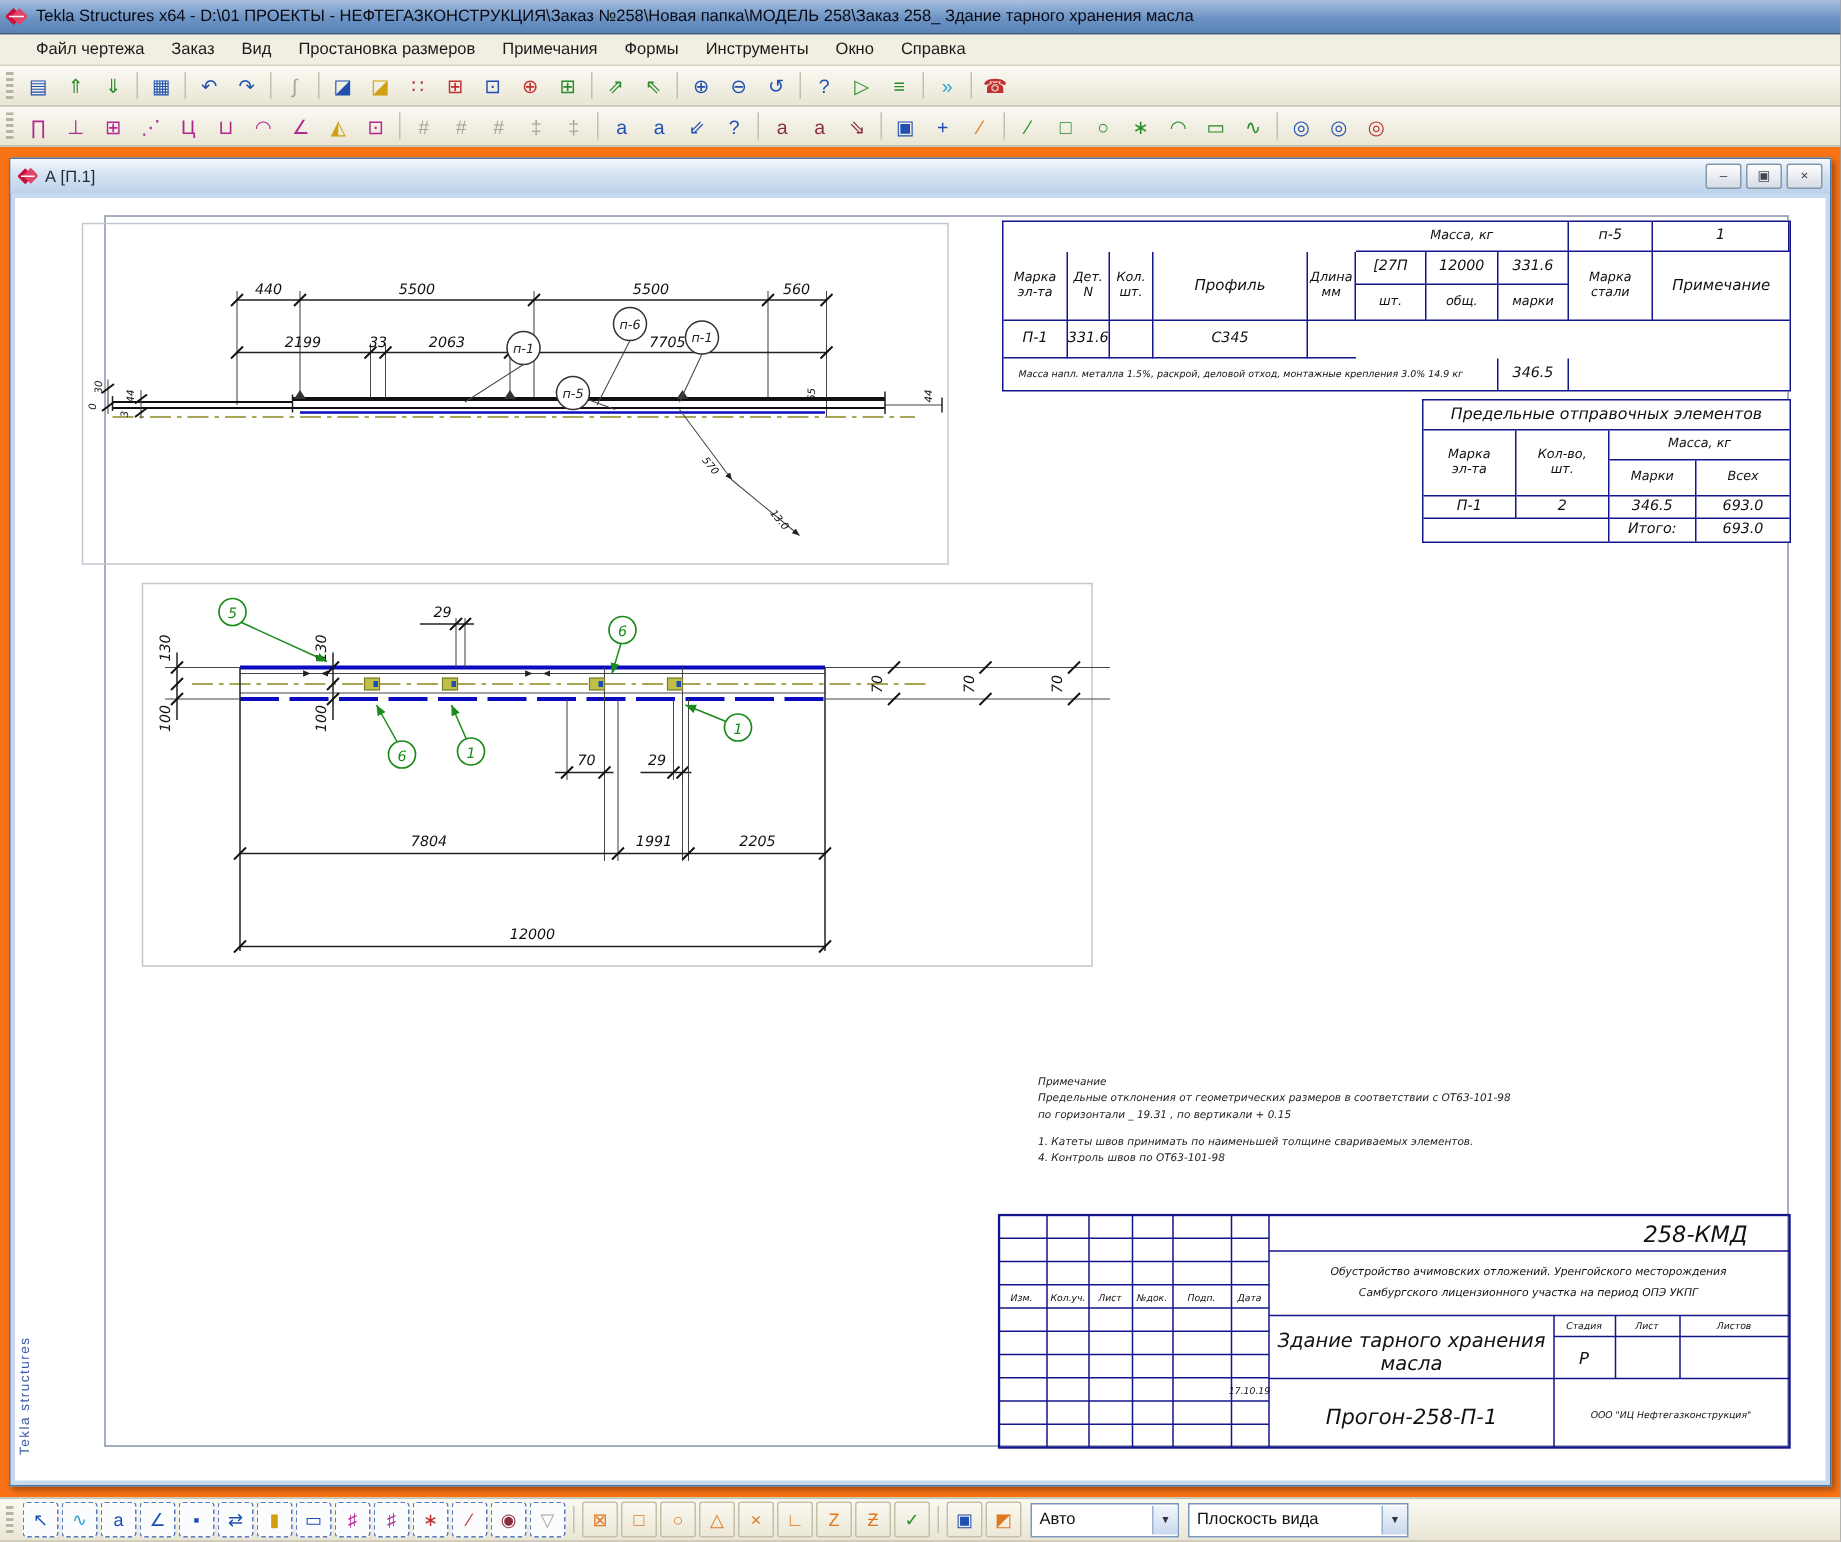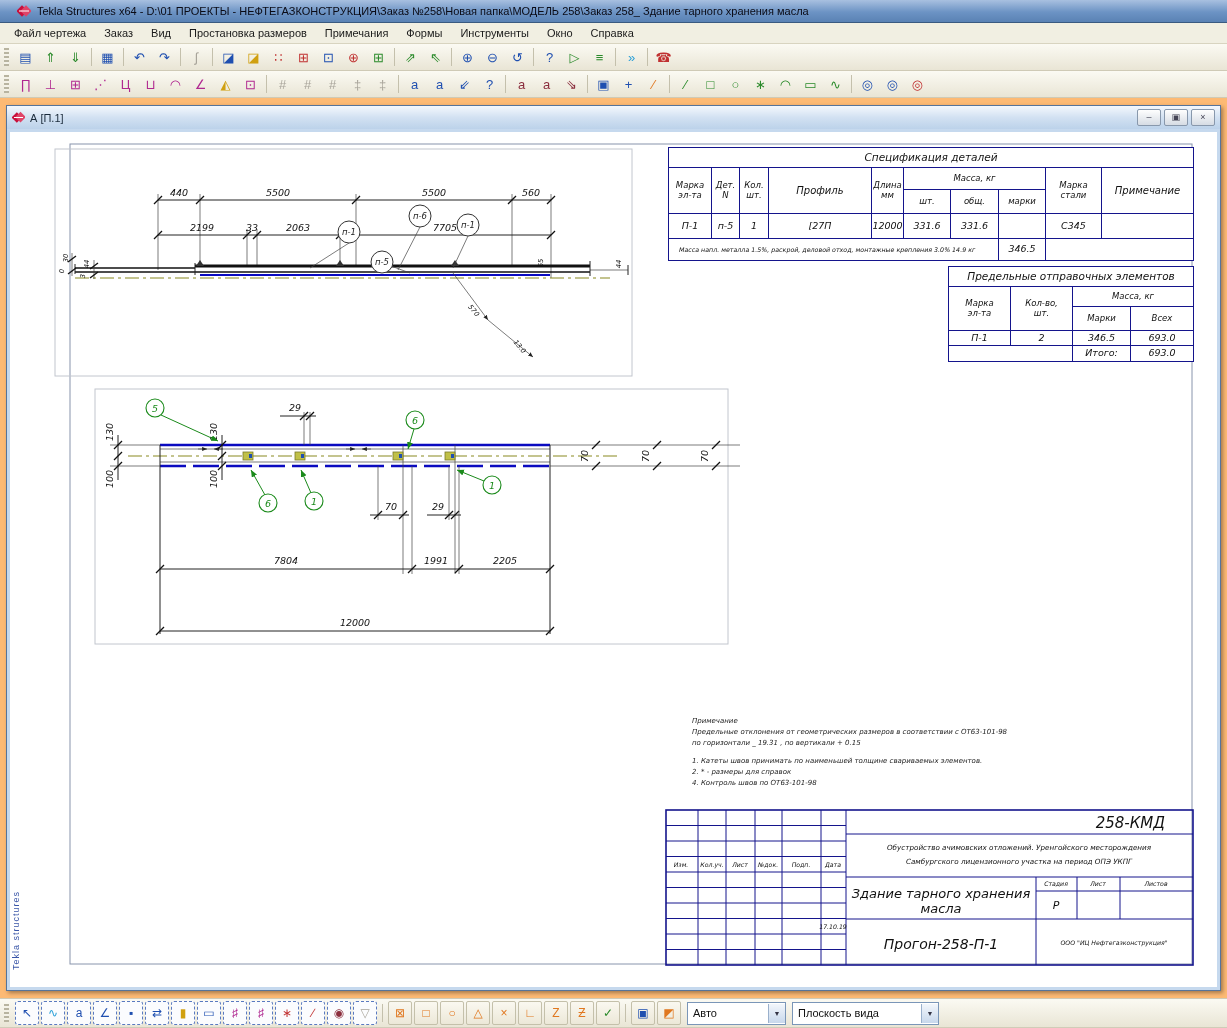--- a/index.html
+++ b/index.html
@@ -1,35 +1,35 @@
 <!DOCTYPE html>
 <html><head>
 <meta charset="utf-8">
 <style>
   html,body{margin:0;padding:0;width:1227px;height:1028px;overflow:hidden;
     font-family:"Liberation Sans",sans-serif;background:#808080;}
   
   .titlebar{height:22px;background:linear-gradient(#a8c0e0,#6c93c4 55%,#5a82b4);
-    display:flex;align-items:center;gap:6px;padding:0 17px;border-bottom:1px solid #3a5a80;}
+    display:flex;align-items:center;gap:6px;padding:0 4px;border-bottom:1px solid #3a5a80;}
   .title-text{font-size:11px;color:#0a0a14;white-space:nowrap;}
   .menubar{height:20px;background:#f1efe2;display:flex;align-items:center;gap:2px;
-    padding:0 6px;font-size:11px;color:#1a1a1a;border-bottom:1px solid #d8d4c0;}
+    padding:0 16px;font-size:11px;color:#1a1a1a;border-bottom:1px solid #d8d4c0;}
   .menu-item{padding:2px 8px;cursor:default;}
   .toolbar{height:26px;background:linear-gradient(#fbfaf3,#e9e5d5);display:flex;
     align-items:center;padding:0 4px;border-bottom:1px solid #cfcab6;}
   .thandle{width:5px;height:18px;margin-right:4px;
     background:repeating-linear-gradient(#b8b4a0 0 2px,#f4f2e8 2px 4px);}
   .tbtn{width:23px;height:21px;display:flex;align-items:center;justify-content:center;
     font-size:13px;line-height:1;border:1px solid transparent;border-radius:2px;cursor:default;}
   .tsep{width:1px;height:18px;background:#c4c0ac;margin:0 3px;}
   .c-blue{color:#1f4fb0}.c-green{color:#2a8a2a}.c-red{color:#c03030}.c-mag{color:#b02890}
   .c-gray{color:#a8a49a}.c-yellow{color:#d0a010}.c-dred{color:#8b2e3e}.c-orange{color:#e07820}
   .c-teal{color:#2aa0d8}
   
-  .workspace{position:relative;height:900px;background:#fdba74;}
+  .workspace{position:relative;height:900px;background:#f97316;}
   .child{position:absolute;left:6px;top:7px;width:1213px;height:884px;background:#c6d9ee;
     border:1px solid #56749a;box-shadow:2px 2px 4px rgba(0,0,0,.35);}
   .child-title{height:23px;display:flex;align-items:center;gap:5px;padding:0 5px;
     background:linear-gradient(#f4f8fd,#d2e1f2 50%,#bcd2ea);font-size:11px;color:#1a2a3a;}
   .wbtns{margin-left:auto;display:flex;gap:3px;}
   .wbtn{width:22px;height:15px;border:1px solid #8898ac;border-radius:2px;
     background:linear-gradient(#fefefe,#d6dce4);display:flex;align-items:center;
     justify-content:center;font-size:9px;color:#445;line-height:1;}
   .canvas{position:absolute;left:3px;top:26px;width:1207px;height:855px;background:#ffffff;overflow:hidden;}
   .dwg{position:absolute;left:0;top:0;}
@@ -443,21 +443,20 @@
               <text class="bubg" x="304" y="373">1</text>
             <circle class="bg" cx="482" cy="353" r="9"></circle>
               <text class="bubg" x="482" y="357">1</text>
           </g>
         </g>
       </svg>
 
       <div class="dt" style="left:658px;top:15px;width:524px;height:112px;
                   grid-template-columns:43px 28px 29px 103px 32px 47px 48px 47px 56px 1fr;
                   grid-template-rows:20px 22px 24px 25px 1fr;">
-        <div class="dc tt nr" style="grid-column:1/-1">Спецификация деталей</div>
         <div class="dc" style="grid-row:2/4">Марка
 эл-та</div>
         <div class="dc" style="grid-row:2/4">Дет.
 N</div>
         <div class="dc" style="grid-row:2/4">Кол.
 шт.</div>
         <div class="dc" style="grid-row:2/4;font-size:10px">Профиль</div>
         <div class="dc" style="grid-row:2/4">Длина
 мм</div>
         <div class="dc" style="grid-column:6/9">Масса, кг</div>
@@ -500,21 +499,20 @@
         <div class="dc nb" style="grid-row:5;grid-column:1/3;border-bottom:none"></div>
         <div class="dc val nb" style="grid-row:5;grid-column:3">Итого:</div>
         <div class="dc val nb nr" style="grid-row:5;grid-column:4">693.0</div>
       </div>
 
       <div class="notes">
         <div>Примечание</div>
         <div>Предельные отклонения от геометрических размеров в соответствии с ОТ63-101-98</div>
         <div>по горизонтали    _ 19.31  ,  по вертикали    + 0.15</div>
         <div class="gap">1. Катеты швов принимать по наименьшей толщине свариваемых элементов.</div>
-        <div>2. * - размеры для справок</div>
         <div>4. Контроль швов по ОТ63-101-98</div>
       </div>
 
       <svg class="tbsvg" style="left:655px;top:677px" width="529" height="157">
         <rect class="tbgrid2" x="1" y="1" width="527" height="155"></rect>
 
         <g class="tbgrid">
           <line x1="33" y1="1" x2="33" y2="156"></line>
             <line x1="61" y1="1" x2="61" y2="156"></line>
           <line x1="90" y1="1" x2="90" y2="156"></line>

